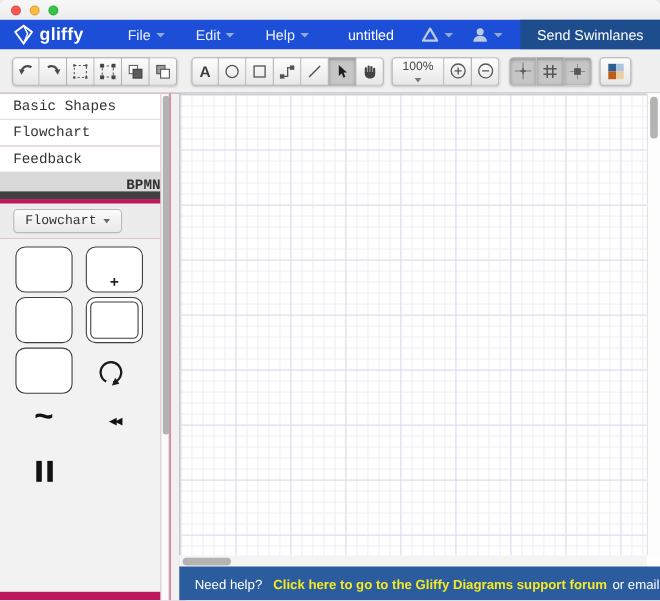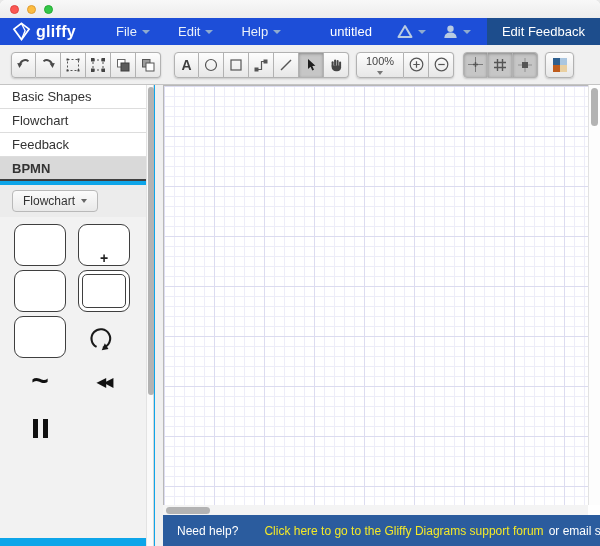--- a/index.html
+++ b/index.html
@@ -42,24 +42,24 @@
   .tbg .tb-btn.single { border-radius:4px; }
   .tb-btn.on { background:#c6c6c6; box-shadow:inset 0 1px 3px rgba(0,0,0,.3); }
   .tb-btn.wide { width:48px; gap:4px; font-size:11px; color:#444;flex-direction:column; }
   .tb-btn .caret { border-top-color:#777; border-left-width:3.5px; border-right-width:3.5px; }
   .g2 { margin-left:13px; } .g3 { margin-left:7px; } .g4 { margin-left:9px; } .g5 { margin-left:7px; }
   .tool-a { font-size:14px; font-weight:bold; color:#3d3d3d; }
   .mirror { transform:scaleX(-1); }
   .swatches { display:grid; grid-template-columns:7px 7px; grid-template-rows:7px 7px; }
 
   
-  .sidepanel { position:absolute; top:85px; left:0; width:169px; bottom:0; background:#0ea5e9; }
+  .sidepanel { position:absolute; top:85px; left:0; width:169px; bottom:0; background:#be185d;font-family:Liberation Mono, monospace; }
   .section { width:146px; height:24px; line-height:24px; padding-left:12px; font-size:13px;
              color:#333; border-bottom:1px solid #ddd; background:#fff; }
-  .section.active { background:#d9d9d9; font-weight:bold; border-bottom:2px solid #404040; }
+  .section.active { background:#d9d9d9; font-weight:bold; border-bottom:7px solid #404040;text-align:right; }
   .activities-area { position:absolute; top:100px; left:0; width:146px; height:32px; background:#ececec; }
   .activities-btn { position:absolute; left:12px; top:5px; height:22px; display:flex; align-items:center;
                     gap:6px; padding:0 10px; font-size:12px; color:#333;
                     background:linear-gradient(#fbfbfb,#e9e9e9); border:1px solid #b9b9b9; border-radius:4px; }
   .activities-btn .caret { border-top-color:#666; border-left-width:3.5px; border-right-width:3.5px; }
   .palette { position:absolute; top:132px; left:0; width:146px; bottom:8px; background:#f2f2f2; }
   .cell { position:absolute; width:52px; height:42px; background:#fff;
           border:1.5px solid #3f3f3f; border-radius:9px; }
   .cell .inner { position:absolute; inset:3px; border:1.5px solid #3f3f3f; border-radius:5px; }
   .cell .plus { position:absolute; left:0; right:0; bottom:0; text-align:center;
@@ -91,21 +91,21 @@
   .vthumb { position:absolute; left:2px; top:3px; width:7px; height:38px;
             background:#b3b3b3; border-radius:3.5px; }
   .hscroll { position:absolute; left:0; right:12px; bottom:31px; height:10px; background:#f4f4f4; }
   .hthumb { position:absolute; left:3px; top:1.5px; width:44px; height:7px;
             background:#b3b3b3; border-radius:3.5px; }
 
   
   .footer { position:absolute; left:0; right:0; bottom:0; height:31px; background:#2b5c9e;
             display:flex; align-items:center; padding-left:14px; color:#fff; font-size:12px;
             white-space:nowrap; overflow:hidden; }
-  .footer .link { color:#f4e928; font-weight:normal; margin-left:26px; }
+  .footer .link { color:#f4e928; font-weight:bold; margin-left:10px; }
   .footer .suffix { margin-left:5px; }
 
   svg { display:block; }
 </style>
 </head>
 <body>
 
 <div class="window">
 
   <div class="titlebar">
@@ -152,21 +152,21 @@
     </div>
     <div class="mb-iconbtn">
       <span>
         <svg width="17" height="16" viewBox="0 0 16 16">
           <circle cx="8" cy="4.8" r="3.2" fill="#b9cbe2"></circle>
           <path d="M1.8 14 C2.2 9.8 5 8.6 8 8.6 C11 8.6 13.8 9.8 14.2 14 Z" fill="#b9cbe2"></path>
         </svg>
       </span>
       <span class="caret"></span>
     </div>
-    <div class="send-feedback">Edit Feedback</div>
+    <div class="send-feedback">Send Swimlanes</div>
   </div>
 
   <div class="toolbar">
     <div class="tbg g1">
       <div class="tb-btn">
         <svg width="16" height="16" viewBox="0 0 16 16">
           <path d="M12.5 4.2 C9 1.8 4.4 3.6 3.8 8" fill="none" stroke="#4a4a4a" stroke-width="2"></path>
           <path d="M1.2 6 L6.4 6.6 L3.4 11 Z" fill="#4a4a4a"></path>
         </svg>
       </div>

